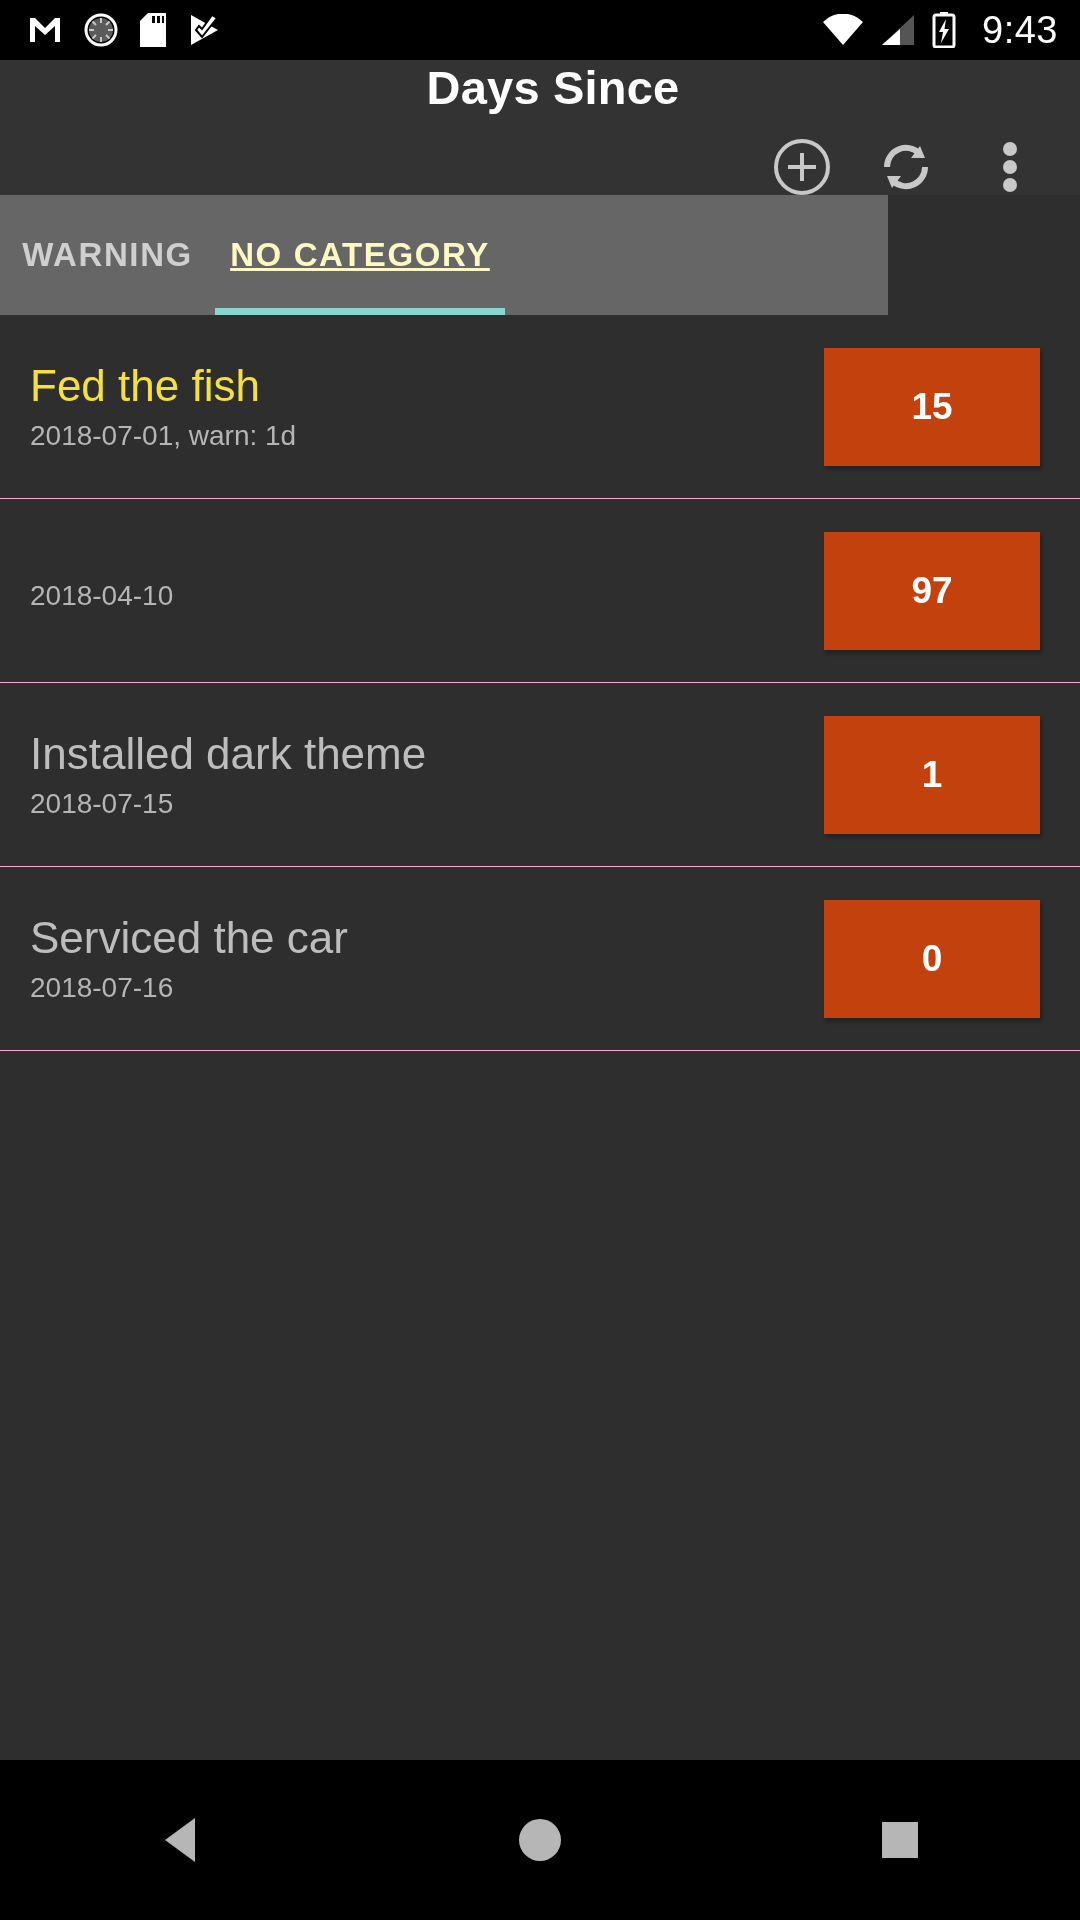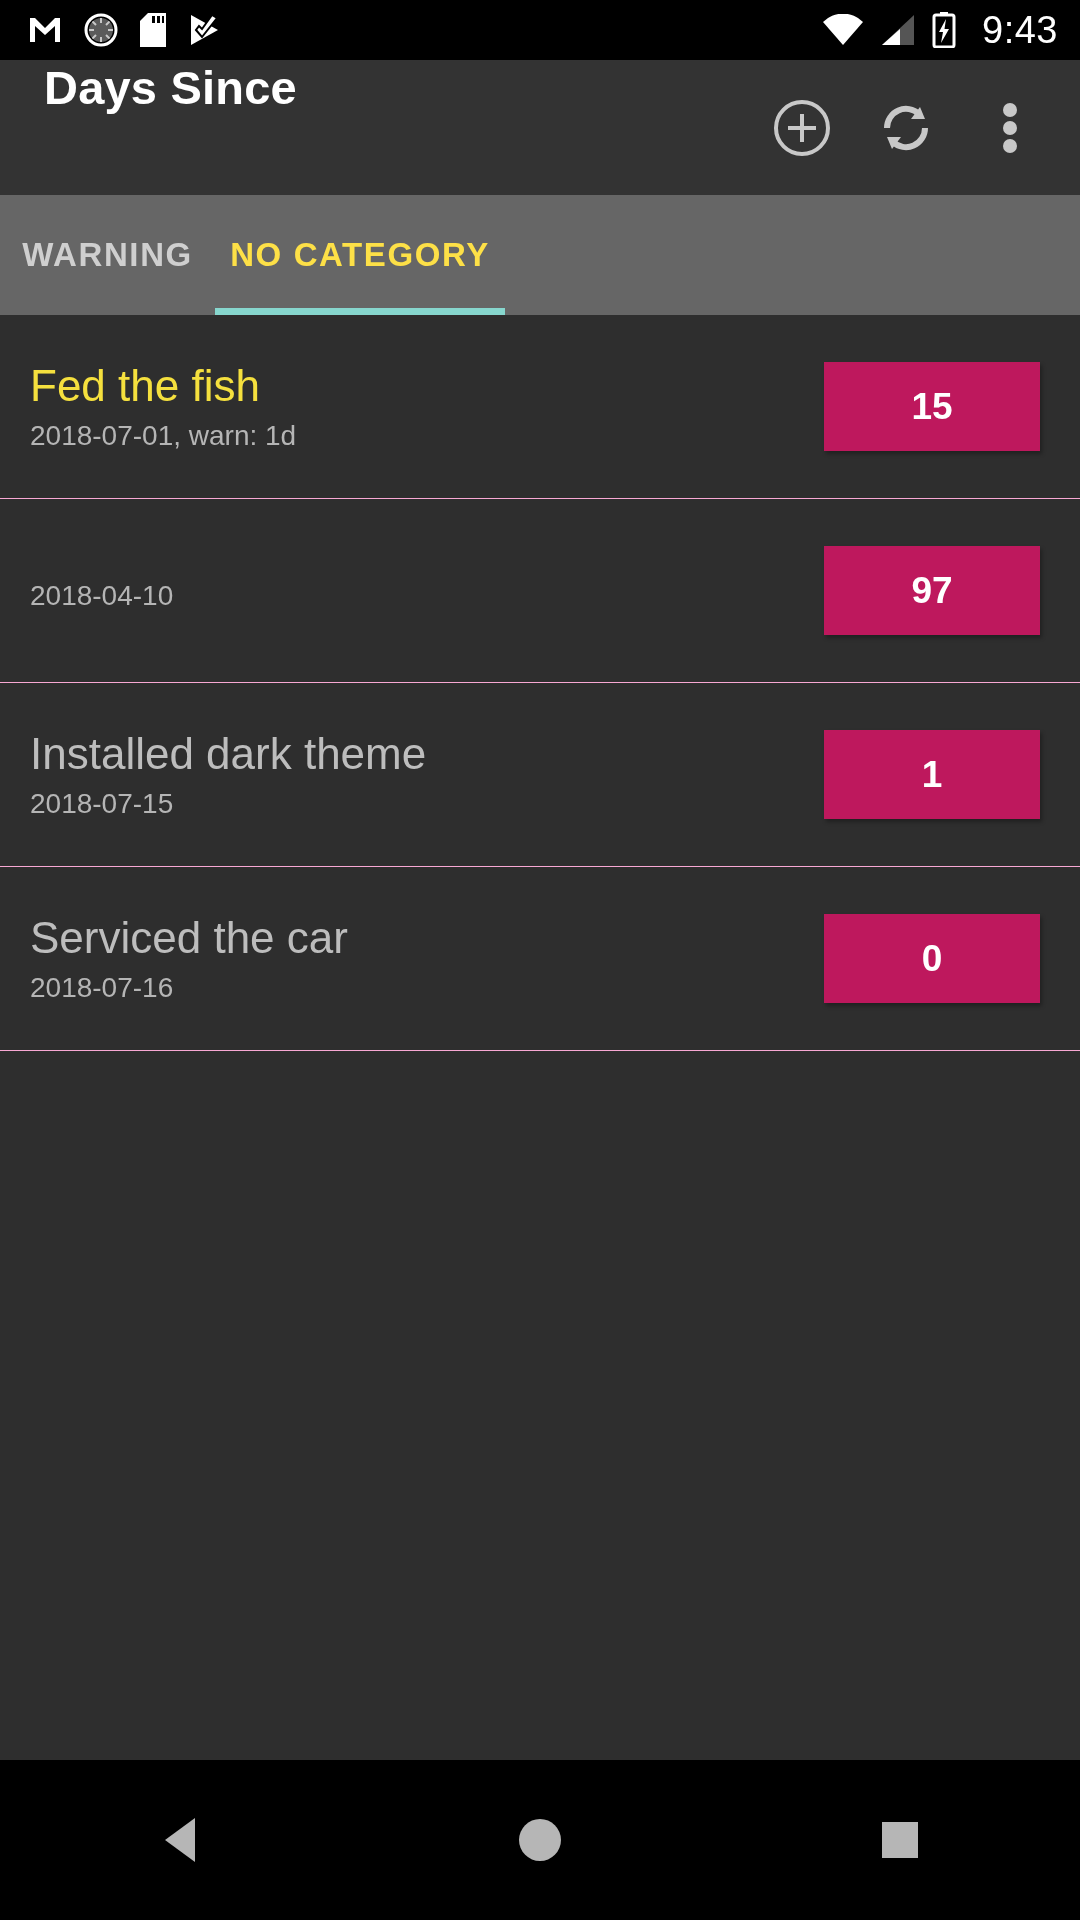--- a/index.html
+++ b/index.html
@@ -22,63 +22,63 @@
   .sb-right{ margin-left:auto; display:flex; align-items:center; gap:16px; }
   .sb-ico{ display:block; }
   .clock{
     color:#fff; font-size:38px; font-weight:400; letter-spacing:0.5px;
     margin-left:10px; line-height:60px;
   }
 
   
   .appbar{
     position:absolute; left:0; top:60px; width:1080px; height:135px;
-    background:#333333; display:flex; padding:0 18px 0 44px;
+    background:#333333; display:flex; align-items:center; padding:0 18px 0 44px;flex-direction:column;
   }
   .app-title{
     color:#FFFFFF; font-size:47px; font-weight:700; letter-spacing:0.2px;
   }
   .appbar-actions{ margin-left:auto; display:flex; align-items:center; }
   .act{
     width:104px; height:104px; display:flex; align-items:center; justify-content:center;
   }
 
   
   .tabbar{
-    position:absolute; left:0; top:195px; width:1080px; height:120px;
+    position:absolute; left:0; top:195px; width:888px; height:120px;
     background:#666666; display:flex; align-items:flex-start;
   }
   .tab{
     height:120px; display:flex; align-items:center; justify-content:center;
     position:relative; font-size:33px; font-weight:700; letter-spacing:1.6px;
   }
   .tab.t0{ width:215px; }
   .tab.t1{ width:290px; }
   .tab.inactive{ color:#CFCFCF; }
-  .tab.active{ color:#fde047; }
+  .tab.active{ color:#fef9c3;text-decoration:underline; }
   .tab .indicator{
     position:absolute; left:0; right:0; bottom:0; height:7px; background:#87D7CE;
   }
 
   
   .list{
     position:absolute; left:0; top:315px; width:1080px; height:1445px;
     background:#2E2E2E;
   }
   .row{
     position:relative; height:184px; width:1080px;
     display:flex; align-items:center; padding:0 40px 0 30px;
     border-bottom:1px solid #f9a8d4;
   }
   .row-text{ display:flex; flex-direction:column; justify-content:center; flex:1; }
   .row-title{ font-size:44px; font-weight:400; line-height:1.12; color:#BDBDBD; }
   .row-title.warn{ color:#F5E03E; }
   .row-sub{ font-size:28px; font-weight:400; color:#B5B5B5; margin-top:10px; }
   .badge{
-    width:216px; height:89px; background:#be185d;
+    width:216px; height:118px; background:#c2410c;
     display:flex; align-items:center; justify-content:center;
     color:#FFFFFF; font-size:37px; font-weight:700;
     box-shadow:2px 3px 4px rgba(0,0,0,0.30);
     flex:0 0 auto;
   }
 
   
   .navbar{
     position:absolute; left:0; bottom:0; width:1080px; height:160px;
     background:#000; display:flex; align-items:center; justify-content:space-around;

